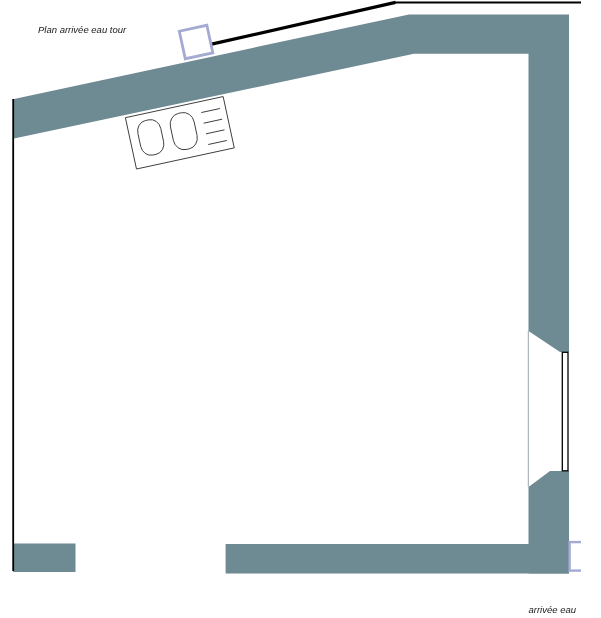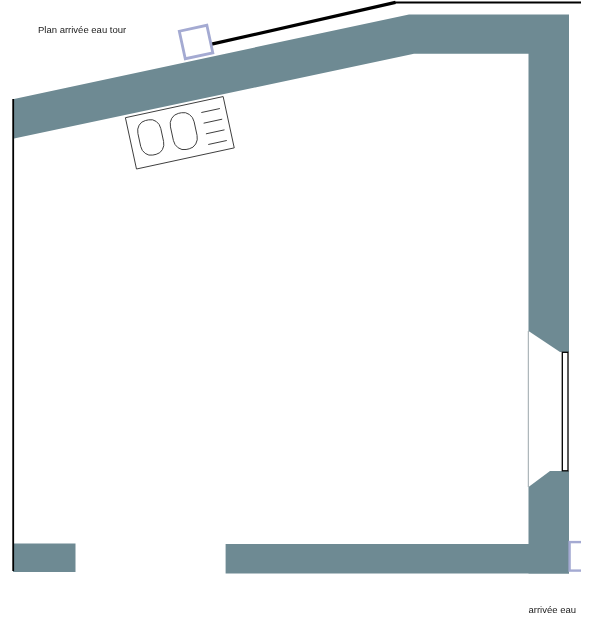--- a/index.html
+++ b/index.html
@@ -1,17 +1,17 @@
 <!DOCTYPE html>
 <html><head>
 <meta charset="utf-8">
 <style>
   html,body{margin:0;padding:0;background:#ffffff;}
   #plan{position:relative;width:581px;height:618px;background:#ffffff;overflow:hidden;
-        font-family:"Liberation Sans", sans-serif;}
+        font-family:"Liberation Sans", sans-serif;font-style:italic;}
   svg{position:absolute;left:0;top:0;}
 </style>
 </head>
 <body>
 
 <div id="plan">
 <svg width="601" height="618" viewBox="0 0 601 618">
 
   <g>
         <polygon points="14,99 409,14.4 569,14.4 569,53.8 414,53.8 14,138.5" fill="#6e8a93"></polygon>

